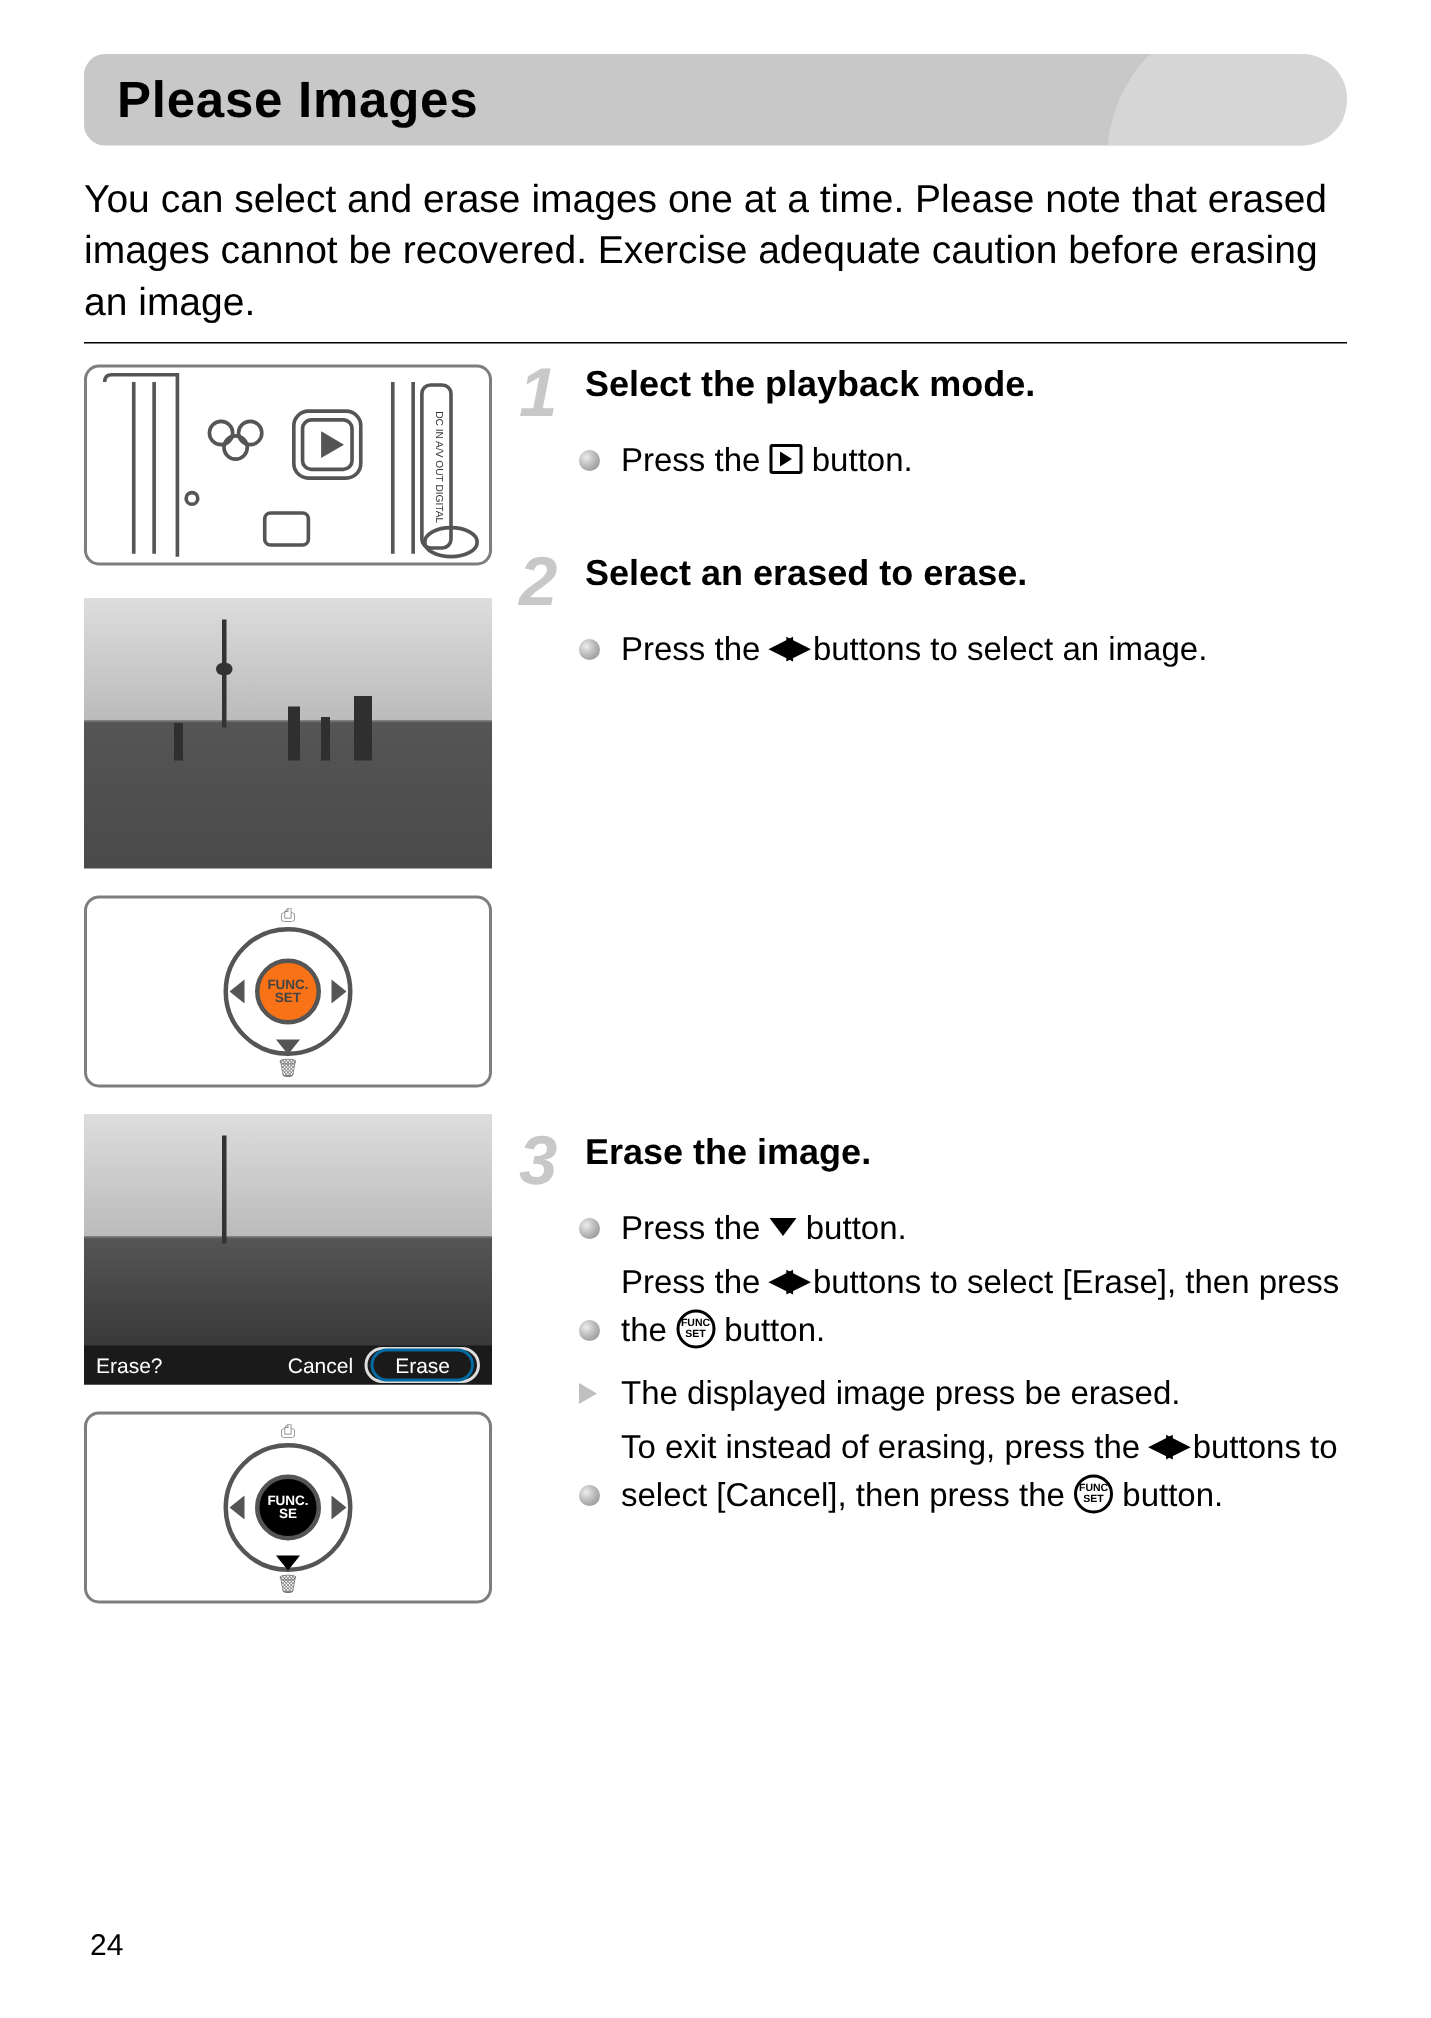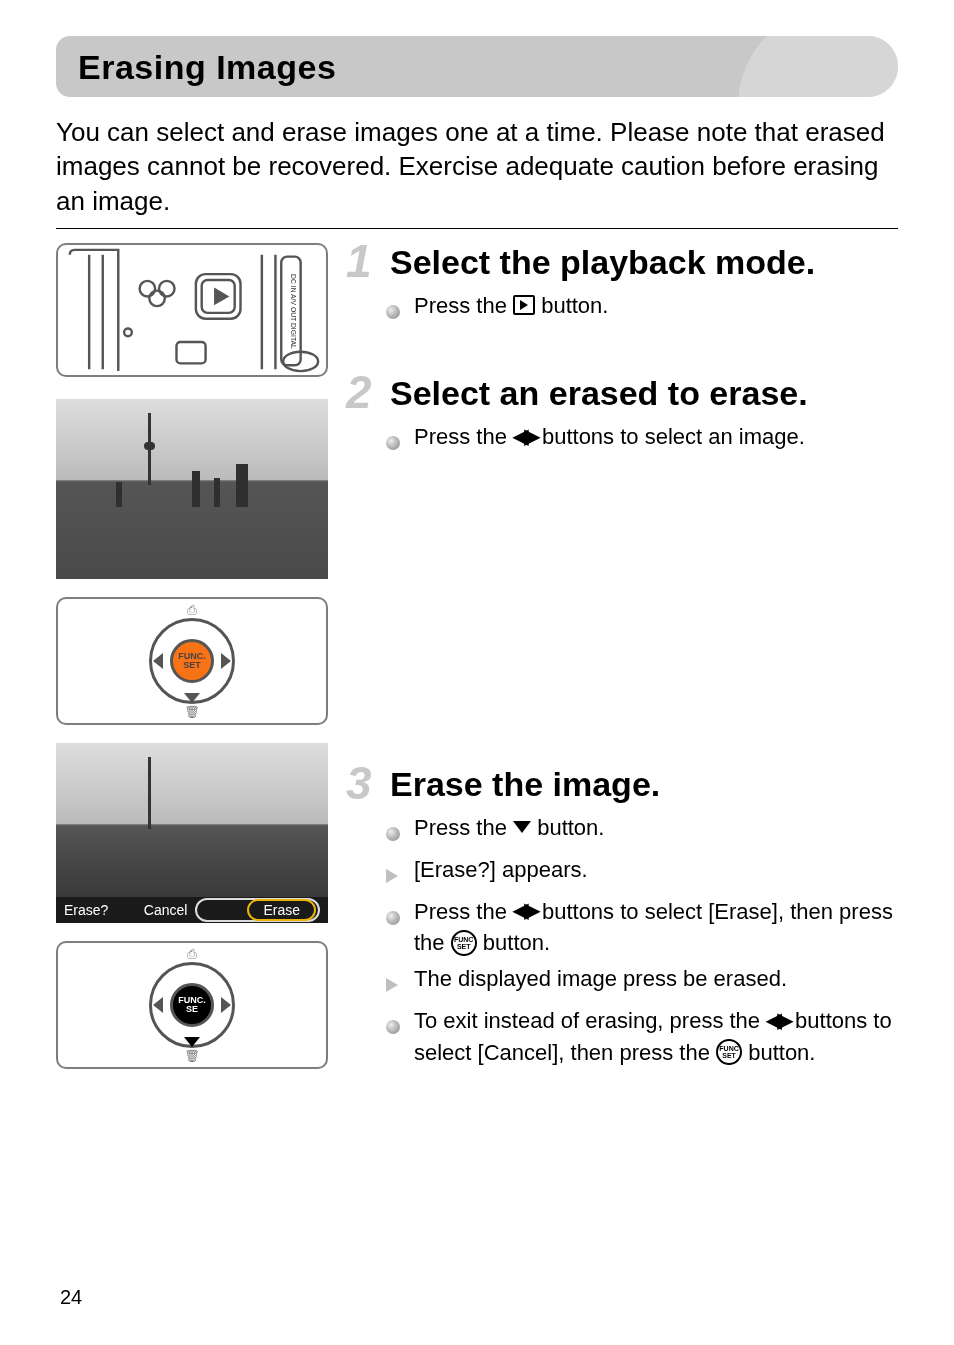--- a/index.html
+++ b/index.html
@@ -46,21 +46,21 @@
   .fig2 .sky { position:absolute; inset:0 0 55% 0; background:linear-gradient(#ddd,#bbb);}
   .fig2 .tower { position:absolute; left:34%; top:8%; width:3px; height:40%; background:#333; }
   .fig2 .tower::before { content:""; position:absolute; left:-4px; top:40%; width:11px; height:8px; background:#333; border-radius:4px; }
   .fig2 .bldg { position:absolute; bottom:40%; background:#2f2f2f; }
   .fig3 { height: 128px; margin-bottom: 18px; }
   .fig4 { height: 180px; margin-bottom: 18px; border: none; border-radius: 0; background: linear-gradient(#bdbdbd 0%, #8a8a8a 45%, #555 46%, #2f2f2f 100%); position: relative; }
   .fig4 .bar { position:absolute; left:0; right:0; bottom:0; height:26px; background:#1a1a1a; display:flex; align-items:center; color:#fff; font-size:14px; padding:0 8px; gap:8px;}
   .fig4 .bar .spacer { flex:1; }
   .fig4 .bar .btn-cancel { color:#fff; }
   .fig4 .bar .btn-erase {
-    border:2px solid #eab308; border-radius:14px; padding:1px 14px;margin-left:48px;
+    border:2px solid #0369a1; border-radius:14px; padding:1px 14px;
   }
   .fig4 .bar .btn-erase-outer {
     border:2px solid #ddd; border-radius:18px; padding:2px; display:inline-block;
   }
   .fig5 { height: 128px; }
 
   
   .dial {
     position:absolute; left:50%; top:50%; transform:translate(-50%,-50%);
     width:86px; height:86px; border:3px solid #555; border-radius:50%;
@@ -89,23 +89,23 @@
   .fig1 svg { width:100%; height:100%; }
 
   .steps { flex:1; }
   .step { margin-bottom: 46px; }
   .step-head { display:flex; align-items:flex-start; gap:4px; margin-bottom:8px; }
   .step-num {
     font-size: 46px; font-weight: 800; font-style: italic; color:#c8c8c8;
     line-height: 0.7; width: 40px; text-align:left; margin-top:2px;
     font-family: Arial, Helvetica, sans-serif;
   }
-  .step-title { font-size: 34px; font-weight: 700; }
+  .step-title { font-size: 24px; font-weight: 700; }
   .step-body { margin-left: 40px; }
-  .item { display:flex; align-items:flex-start; gap:10px; font-size:22px; line-height:1.45; margin-bottom:4px; }
+  .item { display:flex; align-items:flex-end; gap:10px; font-size:22px; line-height:1.45; margin-bottom:4px; }
   .item .bullet { flex:0 0 18px; margin-top:6px; }
   .item .txt { flex:1; }
   .dot-bullet {
     width:14px; height:14px; border-radius:50%;
     background: radial-gradient(circle at 35% 35%, #eee 0%, #bfbfbf 40%, #999 80%);
     display:inline-block;
   }
   .tri-bullet {
     width:0; height:0; display:inline-block;
     border-top:7px solid transparent; border-bottom:7px solid transparent;
@@ -139,21 +139,21 @@
   .spacer-step { height: 260px; }
 
   .page-num { position:absolute; bottom:36px; left:60px; font-size:20px;margin-top:32px; }
 </style>
 </head>
 <body>
 
 <div class="page">
 
   <div class="title-bar">
-    <h1>Erasing Images</h1>
+    <h1>Please Images</h1>
   </div>
 
   <p class="intro">You can select and erase images one at a time. Please note that erased images cannot be recovered. Exercise adequate caution before erasing an image.</p>
 
   <hr class="divider">
 
   <div class="content">
 
     <div class="figures">
 
@@ -275,24 +275,20 @@
             <span class="bullet"><span class="dot-bullet"></span></span>
             <span class="txt">
               <span>Press the </span>
               <span class="inline-icon">
                   <span class="icon-down"></span>
                 </span>
               <span> button.</span>
             </span>
           </div>
           <div class="item">
-            <span class="bullet"><span class="tri-bullet"></span></span>
-            <span class="txt">[Erase?] appears.</span>
-          </div>
-          <div class="item">
             <span class="bullet"><span class="dot-bullet"></span></span>
             <span class="txt">
               <span>Press the </span>
               <span class="inline-icon icon-lr">◀▶</span>
               <span> buttons to select [Erase], then press the </span>
               <span class="inline-icon icon-func">FUNC<br>SET</span>
               <span> button.</span>
             </span>
           </div>
           <div class="item">

